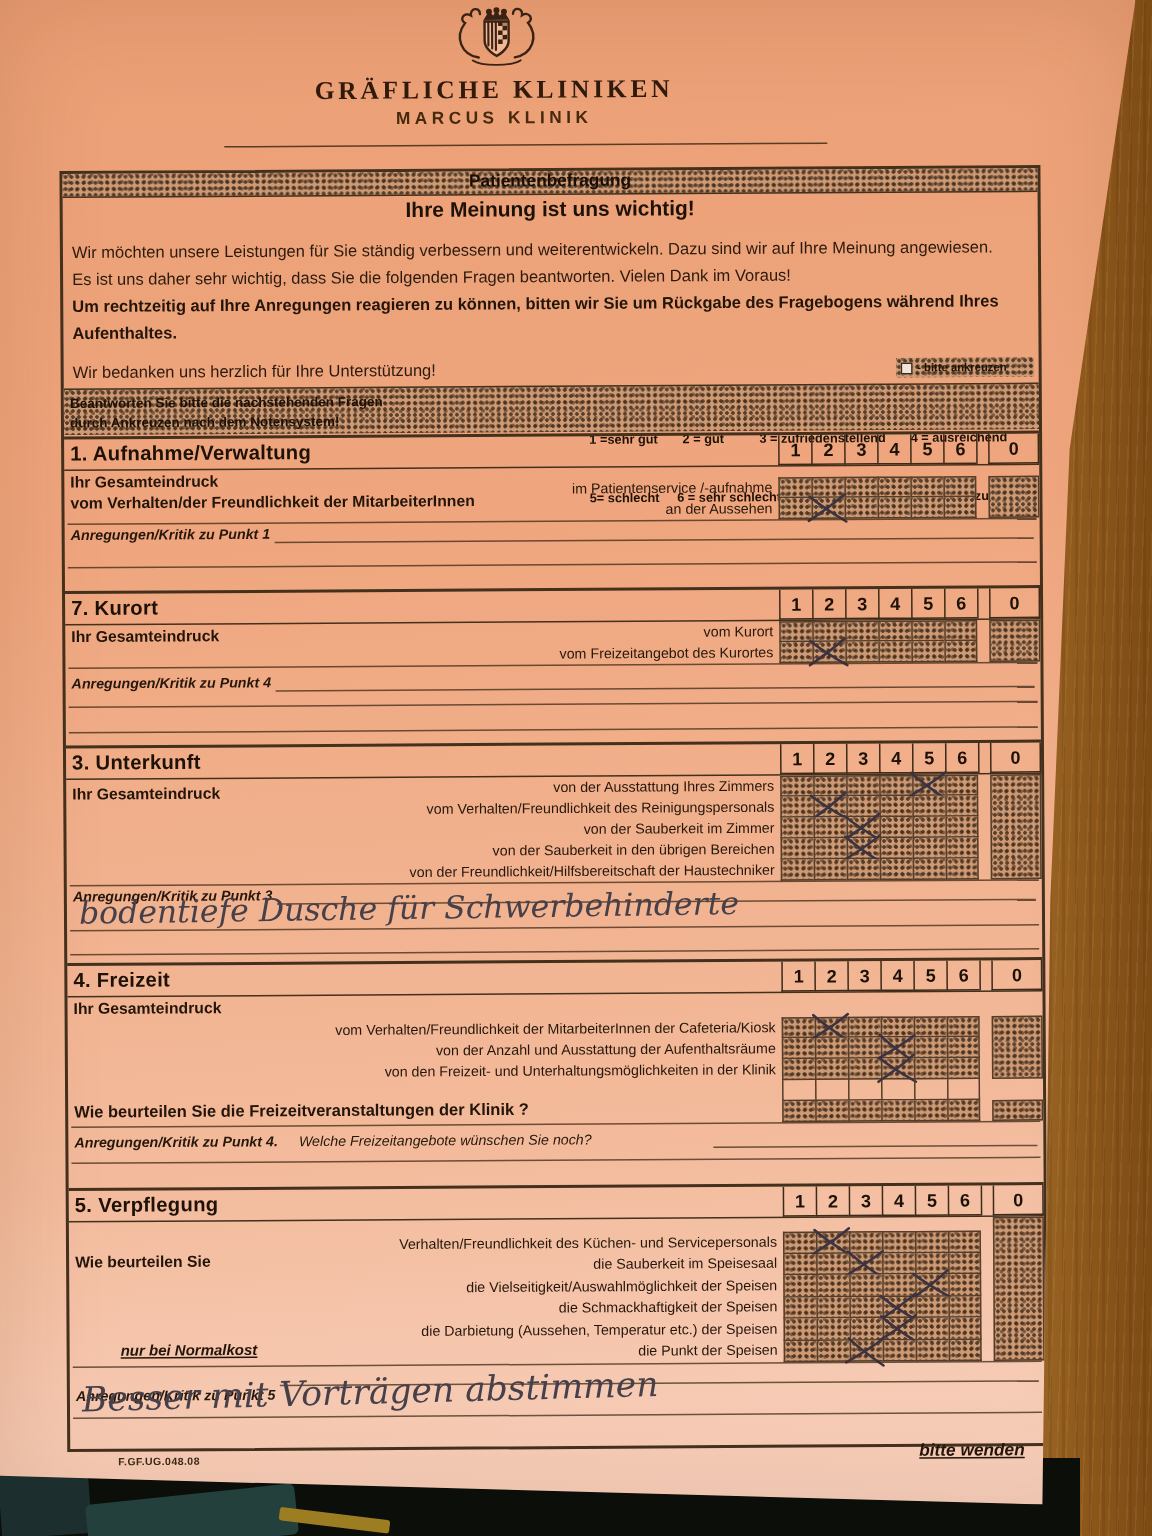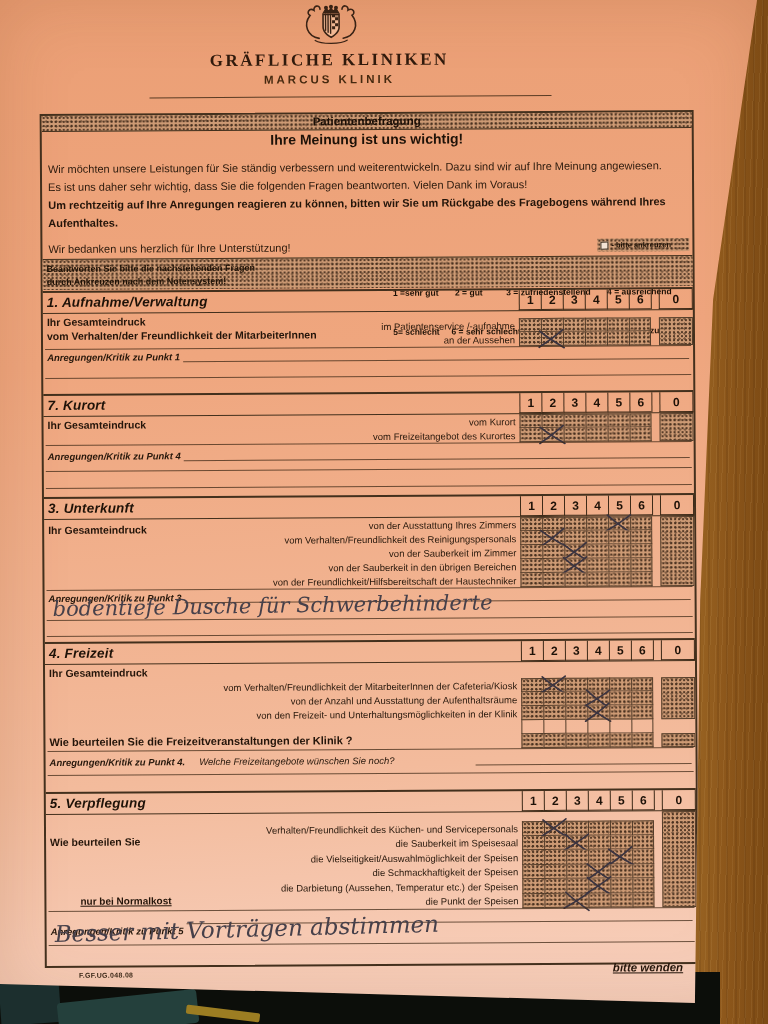--- a/index.html
+++ b/index.html
@@ -47,21 +47,21 @@
   .tickbox{position:absolute;top:126px;right:3px;width:92px;height:13px;font-size:7.5px;color:#1d1106;
            display:flex;align-items:center;gap:3px;padding:0 3px;box-sizing:border-box;font-weight:700;}
   .tickbox .sq{width:6px;height:6px;background:#f3e3d5;border:1px solid #3a2a1a;flex:0 0 auto;}
   .legend{position:absolute;top:143px;left:0;right:0;height:31px;border-top:1px solid #43301d;
           display:flex;justify-content:space-between;box-sizing:border-box;color:#1d1106;}
   .lg-left{padding:3px 0 0 4px;font-size:9px;font-weight:700;line-height:13px;}
   .lg-right{padding:3px 2px 0 0;font-size:8.5px;font-weight:700;line-height:13px;white-space:pre;}
 
   
   .sec{position:relative;border-top:2px solid #43301d;box-sizing:border-box;overflow:visible;}
-  .sec-title{position:absolute;left:4px;top:2px;font-size:13.5px;font-weight:700;color:#1e1208;letter-spacing:.2px;font-style:italic;}
+  .sec-title{position:absolute;left:4px;top:2px;font-size:13.5px;font-weight:700;color:#1e1208;letter-spacing:.2px;}
   .numrow{position:absolute;top:0;right:0;width:174px;height:20px;display:flex;}
   .ncell{flex:0 0 22px;box-sizing:border-box;border-left:1px solid #3d2a18;border-bottom:1px solid #3d2a18;
          display:flex;align-items:center;justify-content:center;font-weight:700;font-size:12px;color:#1e1208;}
   .ngap{flex:0 0 8px;box-sizing:border-box;border-left:1px solid #3d2a18;}
   .nzero{flex:0 0 34px;box-sizing:border-box;border:1px solid #3d2a18;border-top:none;
          display:flex;align-items:center;justify-content:center;font-weight:700;font-size:12px;color:#1e1208;}
   .headline{position:absolute;left:0;right:0;top:20px;border-top:1px solid #43301d;}
   .left-lines{position:absolute;left:4px;}
   .left-lines div{font-size:10.5px;font-weight:700;line-height:13.5px;color:#24150a;white-space:nowrap;}
   .rows{position:absolute;left:0;right:0;}
@@ -72,21 +72,21 @@
   .cell.top{border-top:1px solid #543d2a;}
   .cell.last{border-right:1px solid #543d2a;}
   .zeroblock{position:absolute;right:0;width:34px;box-sizing:border-box;border:1px solid #543d2a;}
   .xmark{position:absolute;top:-4px;width:30px;height:22px;}
   .xmark svg{display:block;}
   .full-line{position:absolute;left:2px;right:2px;border-top:1px solid rgba(62,40,22,.75);}
   .tail-line{position:absolute;right:4px;border-top:1px solid rgba(62,40,22,.75);}
   .anreg-label{position:absolute;left:4px;font-size:9.5px;font-style:italic;font-weight:700;color:#26170b;white-space:nowrap;}
   .anreg-extra{font-weight:400;margin-left:14px;}
   .question-label{position:absolute;left:4px;font-weight:700;font-size:11px;color:#24150a;}
-  .note{position:absolute;font-size:10px;font-weight:700;text-decoration:underline;color:#24150a;}
+  .note{position:absolute;font-size:10px;font-weight:700;font-style:italic;text-decoration:underline;color:#24150a;}
   .hand{position:absolute;font-family:"DejaVu Serif",serif;font-style:italic;color:#46404a;white-space:nowrap;}
 
   .fcode{position:absolute;left:76px;top:970px;font-size:7px;font-weight:700;letter-spacing:.3px;color:#3b2817;}
   .fturn{position:absolute;left:610px;top:963px;font-size:11.5px;font-weight:700;font-style:italic;
          text-decoration:underline;color:#24150a;}
 </style>
 </head>
 <body>
 
 <div class="scene">

